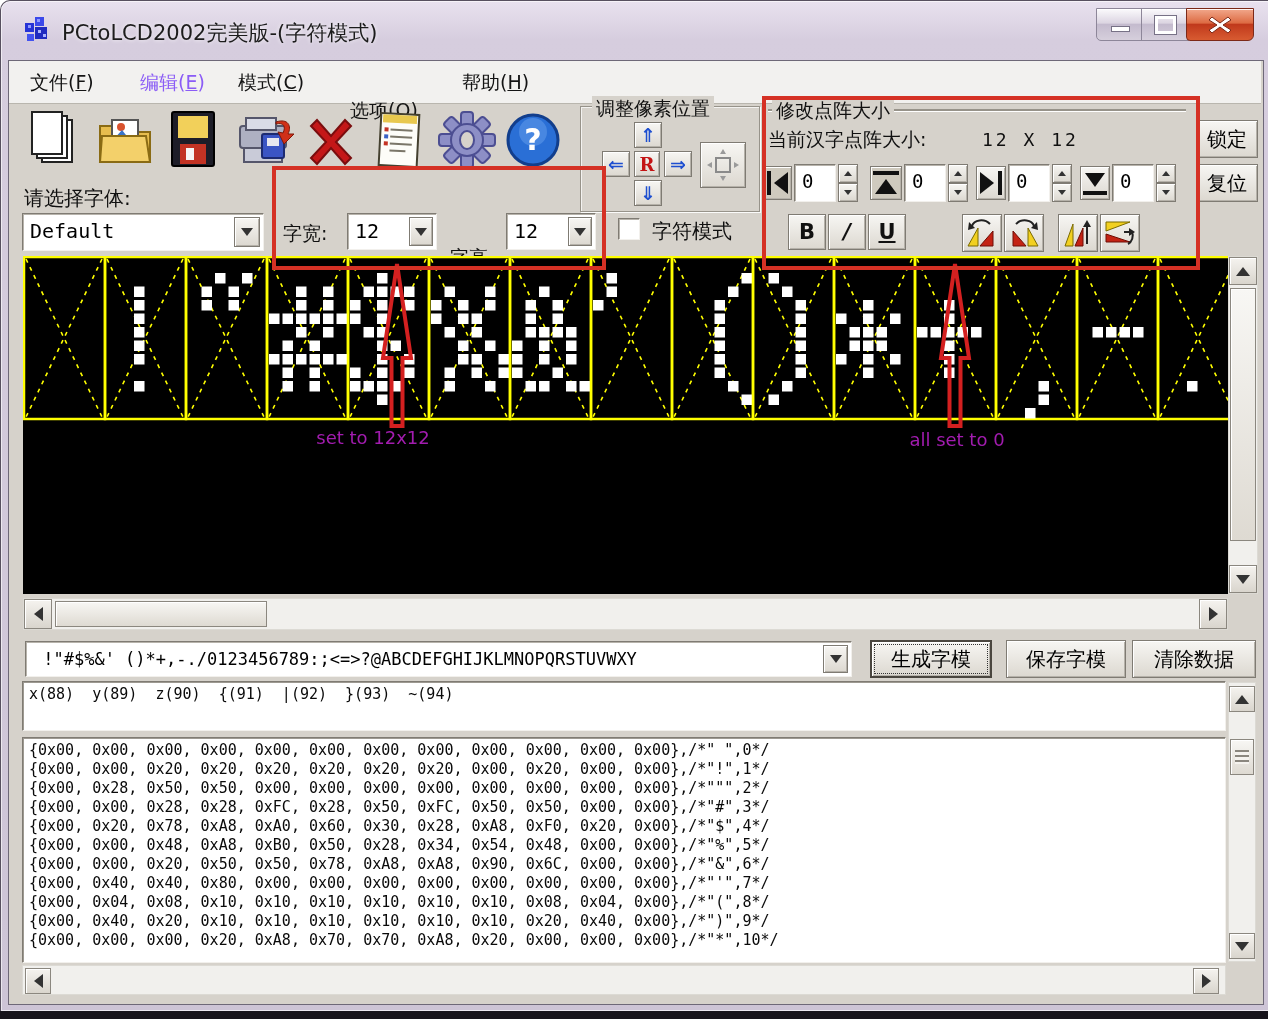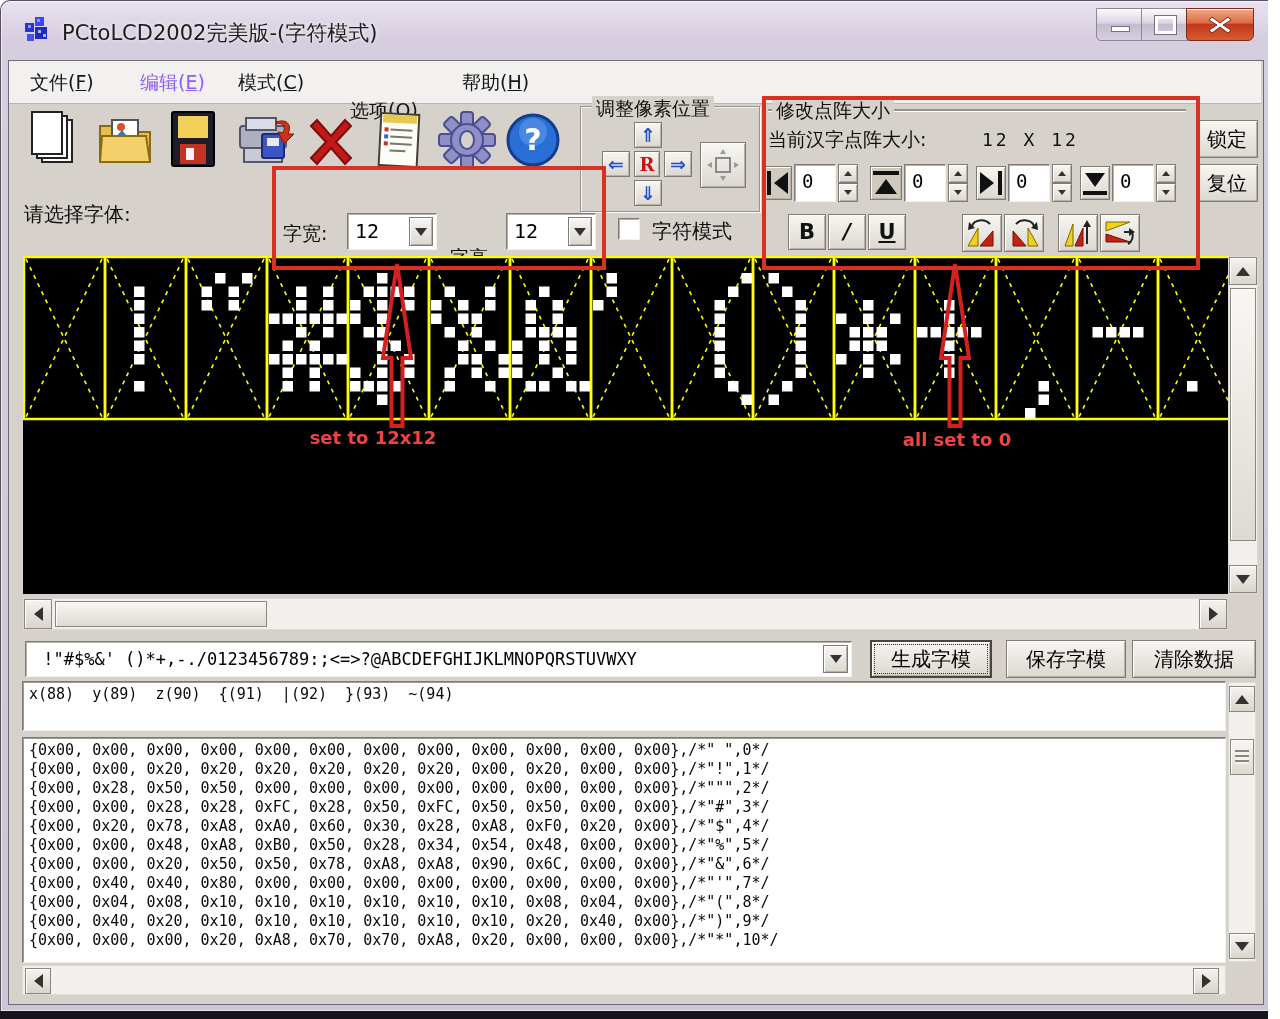--- a/index.html
+++ b/index.html
@@ -44,21 +44,21 @@
   .tri-right{border-top:7px solid transparent;border-bottom:7px solid transparent;border-left:9px solid #333;}
   .tri-up-s{border-left:4px solid transparent;border-right:4px solid transparent;border-bottom:5px solid #333;}
   .tri-dn-s{border-left:4px solid transparent;border-right:4px solid transparent;border-top:5px solid #333;}
   .label{position:absolute;font-size:19px;color:#101010;white-space:nowrap;}
   .mono{font-family:"DejaVu Sans Mono","Liberation Mono",monospace;}
   .combo-text{position:absolute;left:7px;top:5px;font-size:20px;color:#000;
               font-family:"DejaVu Sans Mono","Liberation Mono",monospace;white-space:pre;}
   .groupbox{position:absolute;border:1px solid #97938a;box-shadow:1px 1px 0 rgba(255,255,255,.9), inset 1px 1px 0 rgba(255,255,255,.7);}
   .grouplabel{position:absolute;background:#d6d2cb;padding:0 4px;font-size:19px;white-space:nowrap;}
   .redbox{position:absolute;border:4px solid #d53125;pointer-events:none;z-index:60;}
-  .ann-label{position:absolute;z-index:61;color:#ef4444;font-weight:bold;font-size:18px;text-align:center;width:170px;}
+  .ann-label{position:absolute;z-index:61;color:#a21caf;font-weight:normal;font-size:18px;text-align:center;width:170px;}
   
   .sbtrack{position:absolute;background:#f1f0ed;border:1px solid #dcdad4;box-sizing:border-box;}
   .sbbtn{position:absolute;background:linear-gradient(180deg,#f5f3ef,#d9d5cd);border:1px solid #8b877f;
          box-shadow:inset 1px 1px 0 #fff;box-sizing:border-box;display:flex;align-items:center;justify-content:center;}
   .sbthumb{position:absolute;background:linear-gradient(180deg,#f8f7f4,#dedad2);border:1px solid #8b877f;
            box-shadow:inset 1px 1px 0 #fff;box-sizing:border-box;display:flex;align-items:center;justify-content:center;}
   .ridges{width:14px;height:14px;background:repeating-linear-gradient(180deg,#8b877f 0 2px,#f5f3ef 2px 5px);}
   .preview-wrap{position:absolute;left:23px;top:256px;width:1205px;height:338px;background:#000;overflow:hidden;}
   .hexbox{position:absolute;background:#fff;border:1px solid;border-color:#7f7b73 #f2f0ec #f2f0ec #7f7b73;
           box-shadow:inset 1px 1px 0 #9d9991;overflow:hidden;box-sizing:border-box;}
@@ -177,21 +177,27 @@
     </svg>
   </div>
   <div style="position:absolute;left:505px;top:112px;width:56px;height:56px;">
     <svg width="56" height="56" viewBox="0 0 56 56">
       <circle cx="28" cy="28" r="25" fill="#2a6fd6" stroke="#123e8c" stroke-width="3"></circle>
       <circle cx="28" cy="20" r="14" fill="#5e97e8" opacity="0.6"></circle>
       <text x="28" y="38" text-anchor="middle" font-size="30" font-weight="bold" fill="#fff" font-family="DejaVu Sans, sans-serif">?</text>
     </svg>
   </div>
 
-  <div class="label" style="left:24px;top:201px;font-size:20px;">请选择字体:</div>
+  <div class="label" style="left:24px;top:185px;font-size:20px;">请选择字体:</div>
+  <div class="sunken" style="left:22px;top:213px;width:242px;height:38px;">
+    <div class="combo-text">Default</div>
+    <div class="btn3d" style="right:3px;top:3px;width:26px;height:30px;">
+      <div class="tri tri-down"></div>
+    </div>
+  </div>
 
   <div class="redbox" style="left:272px;top:166px;width:326px;height:96px;"></div>
   <div class="label" style="left:283px;top:221px;">字宽:</div>
   <div class="sunken" style="left:347px;top:213px;width:90px;height:37px;">
     <div class="combo-text">12</div>
     <div class="btn3d" style="right:3px;top:3px;width:24px;height:29px;">
       <div class="tri tri-down"></div>
     </div>
   </div>
   <div class="label" style="left:450px;top:221px;margin-top:24px;">字高</div>

